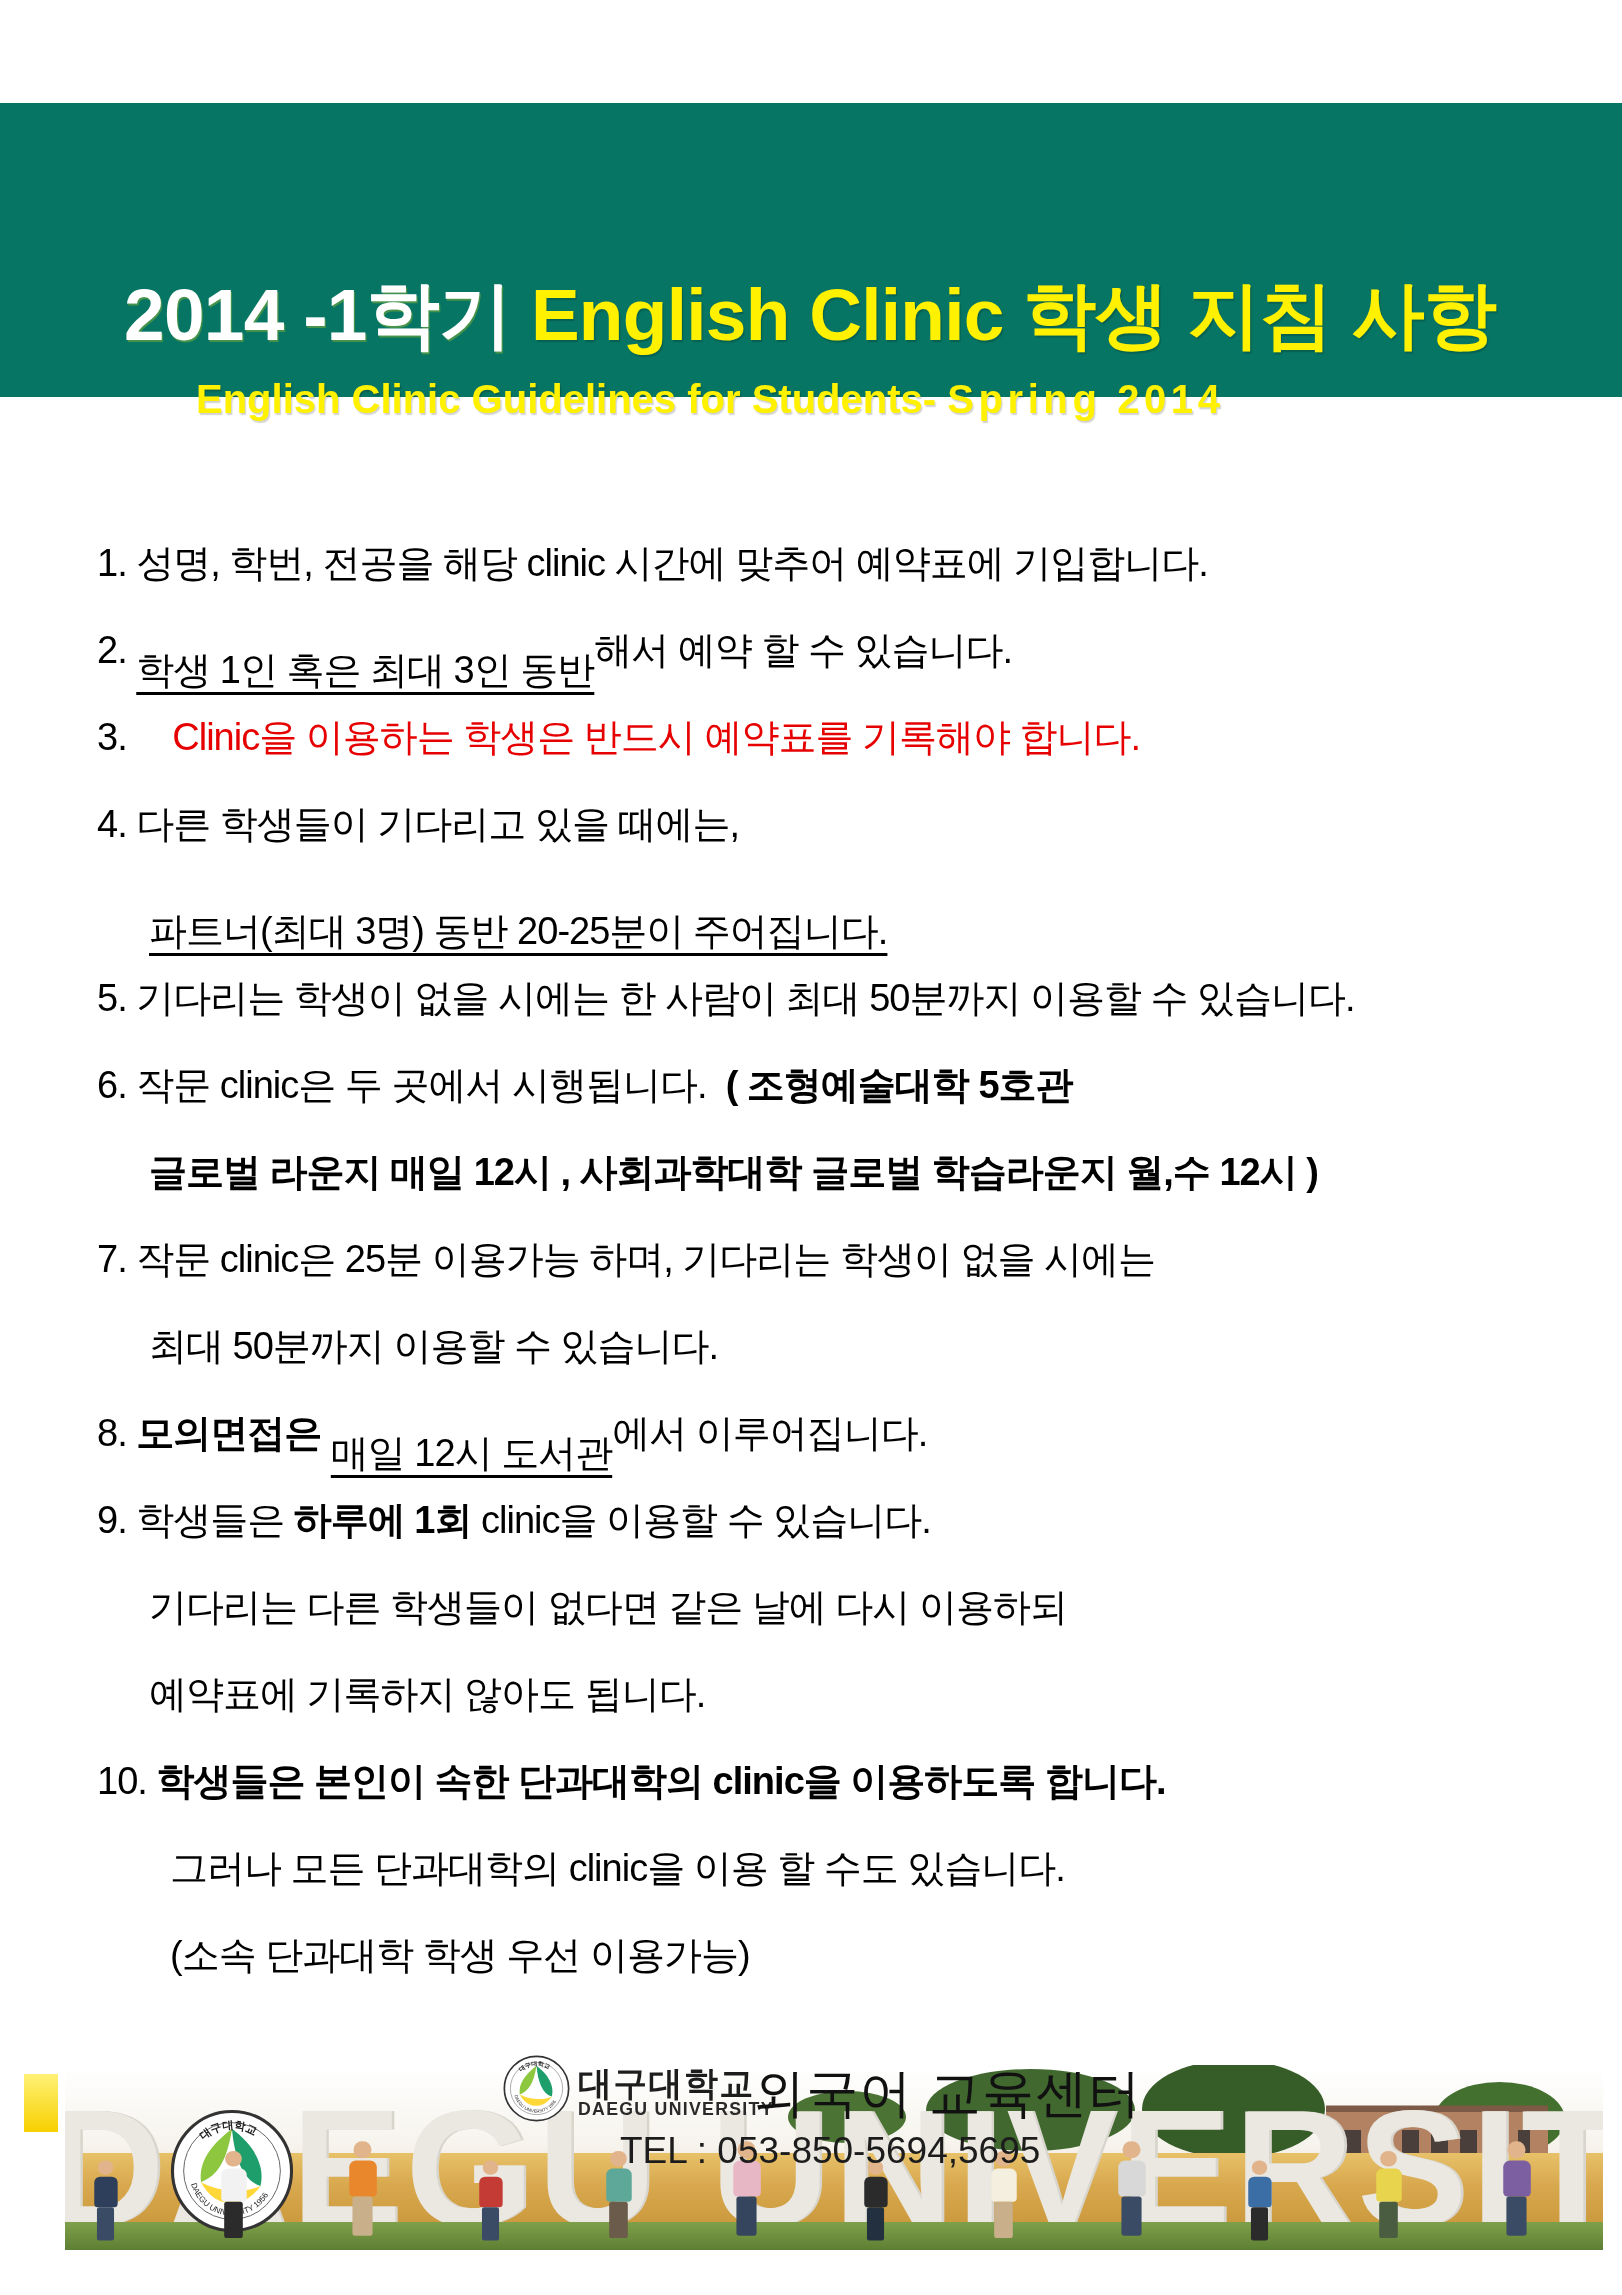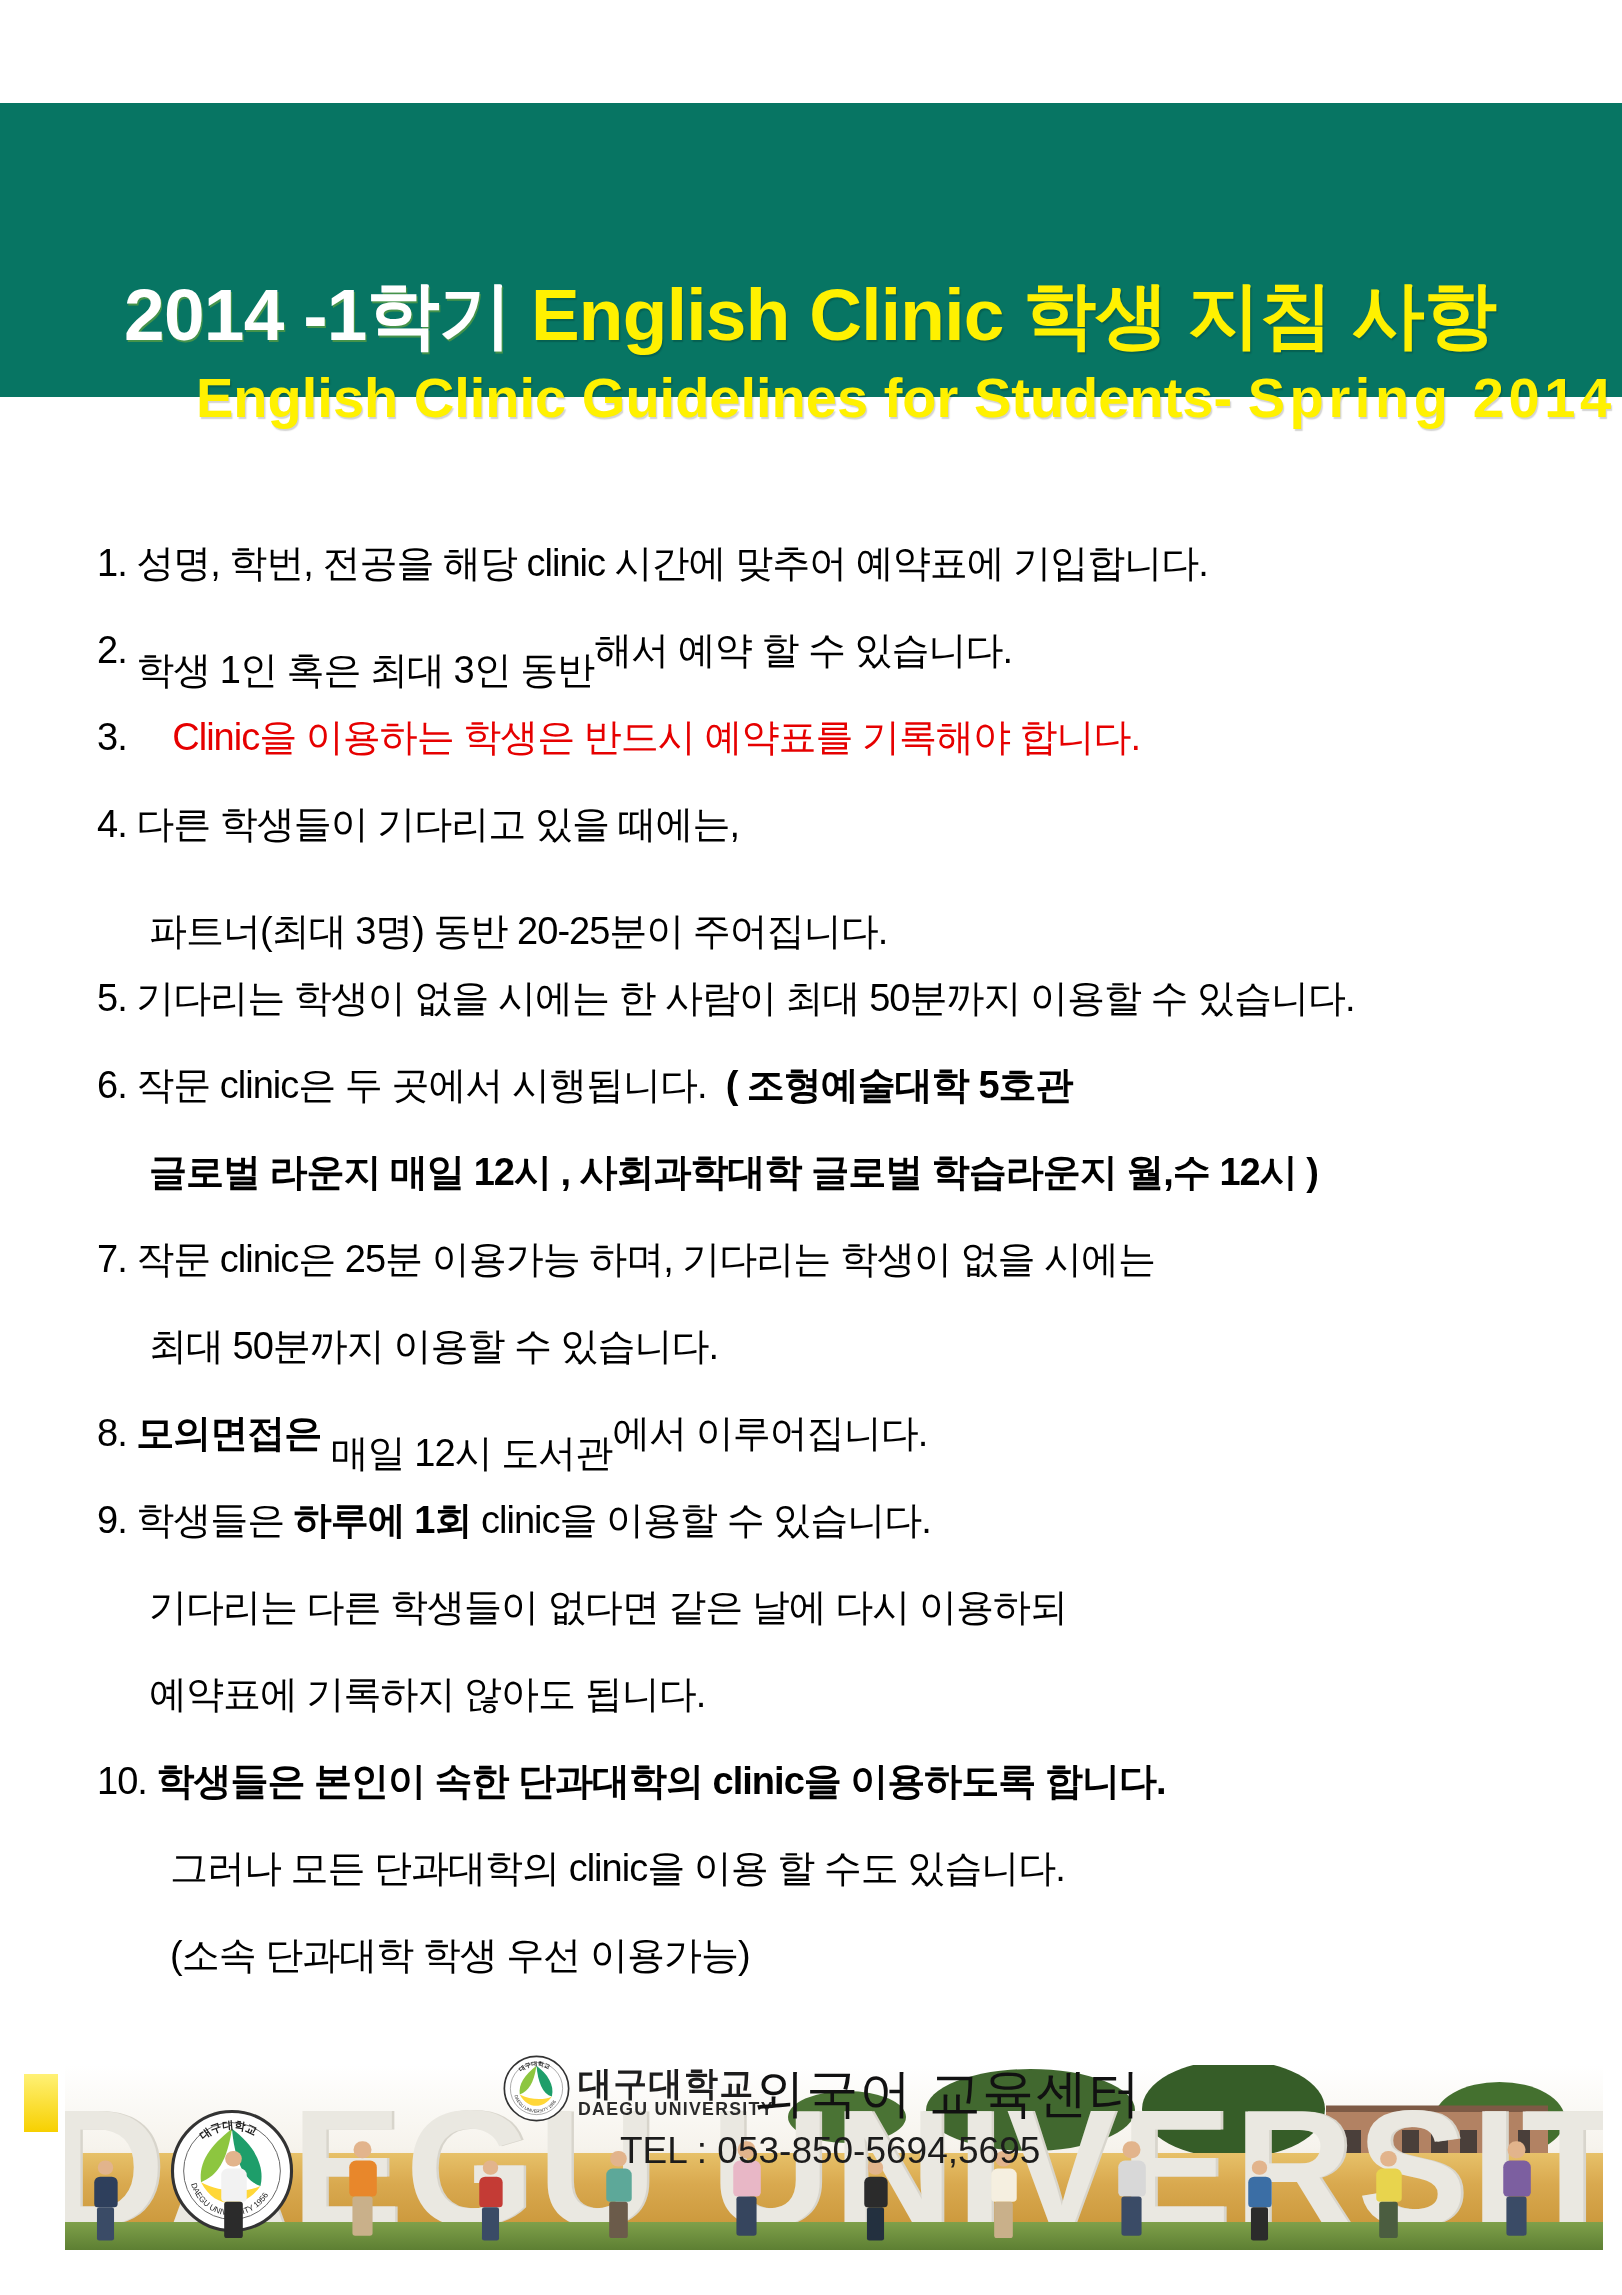--- a/index.html
+++ b/index.html
@@ -14,35 +14,35 @@
     position:absolute;left:0;top:103px;width:1623px;height:294px;
     background:#077563;
   }
   .title-line1{
     position:absolute;left:124px;top:164px;font-size:73px;font-weight:bold;
     white-space:nowrap;letter-spacing:-0.7px;
   }
   .t-white{color:#ffffff;text-shadow:1.3px 2px 0 rgba(255,241,0,.25);}
   .t-yellow{color:#fff100;text-shadow:1.3px 2px 1.3px rgba(0,0,0,.18);}
   .title-line2{
-    position:absolute;left:196px;top:262px;font-size:56px;font-weight:bold;
+    position:absolute;left:196px;top:274px;font-size:40px;font-weight:bold;
     color:#fff100;white-space:nowrap;letter-spacing:0px;text-shadow:1.3px 2px 1.3px rgba(0,0,0,.18);
   }
   .season{letter-spacing:4.6px;}
 
   
   .guidelines{
     position:absolute;left:97px;top:520px;width:1498px;
   }
   .g-line{
     height:87px;display:flex;align-items:center;
     font-size:38px;letter-spacing:-1px;white-space:pre;
   }
   .g-line .b{font-weight:bold;}
-  .g-line .u{text-decoration-thickness:3.3px;text-underline-offset:8.5px;margin-top:40px;}
+  .g-line .u{text-decoration:underline;text-decoration-thickness:3.3px;text-underline-offset:8.5px;margin-top:40px;}
   .g-line .r{color:#e60000;margin-left:36px;}
   .indent-0{padding-left:0;}
   .indent-1{padding-left:52px;}
   .indent-2{padding-left:73px;}
 
   
   .photo{
     position:absolute;left:65px;top:2065px;width:1538px;height:185px;
     background:linear-gradient(#ffffff 0%,#f6f3ec 45%,#efe9de 55%);
     overflow:hidden;

